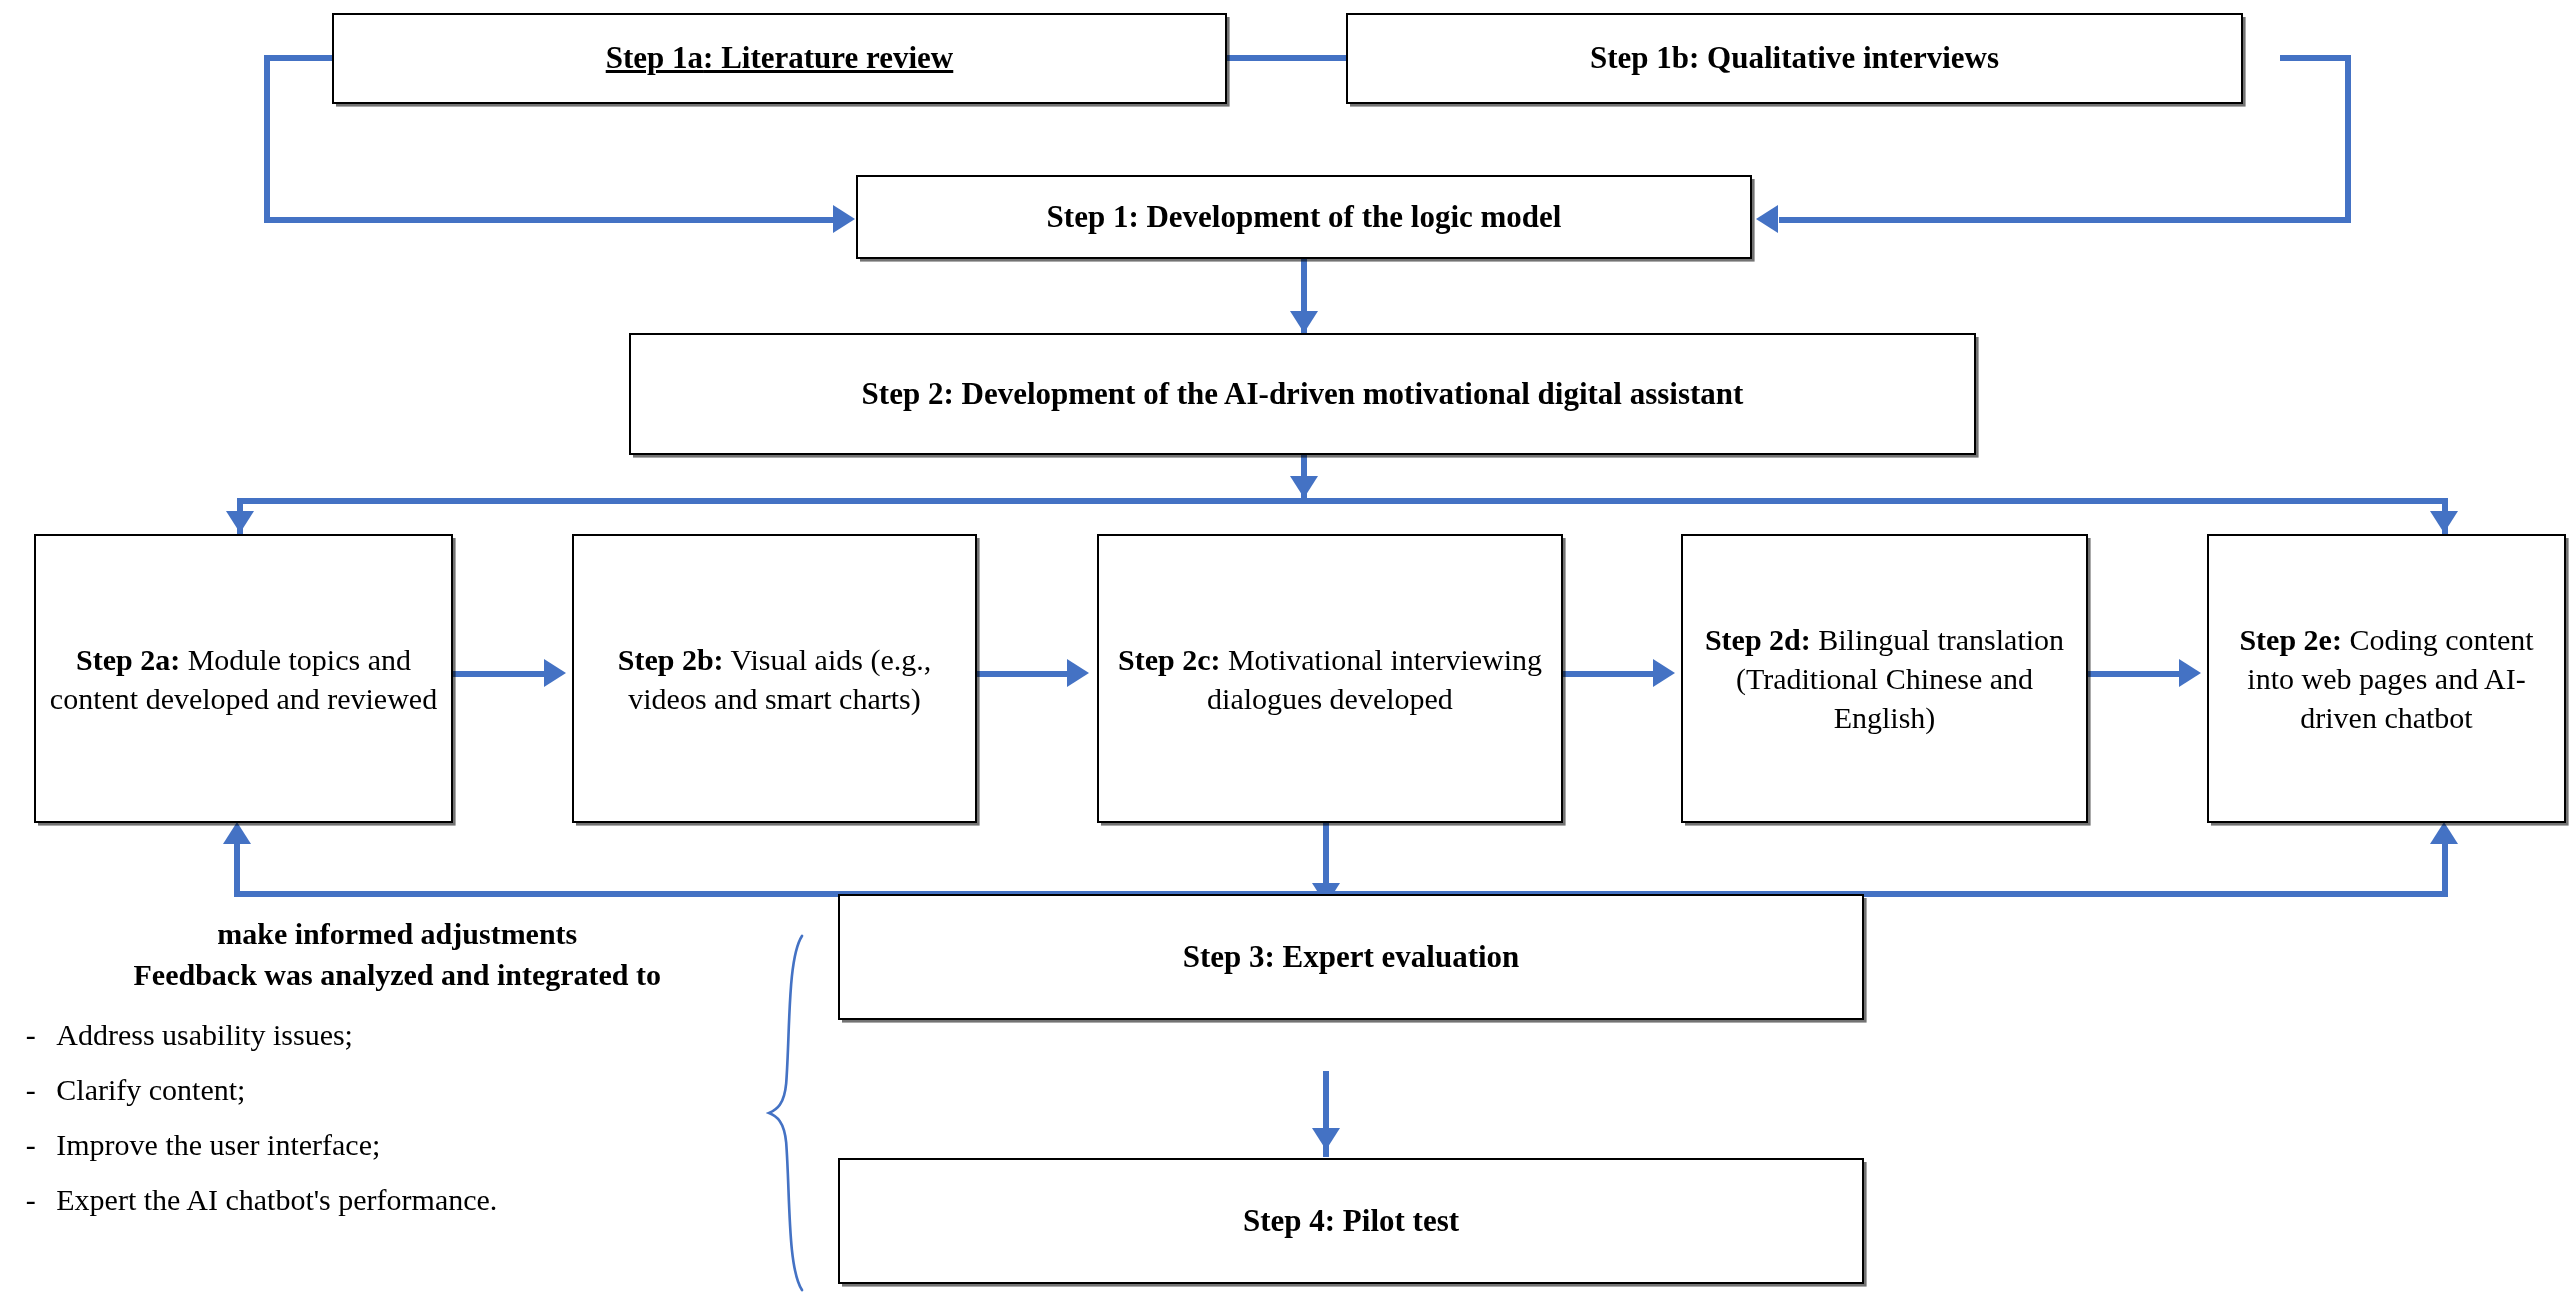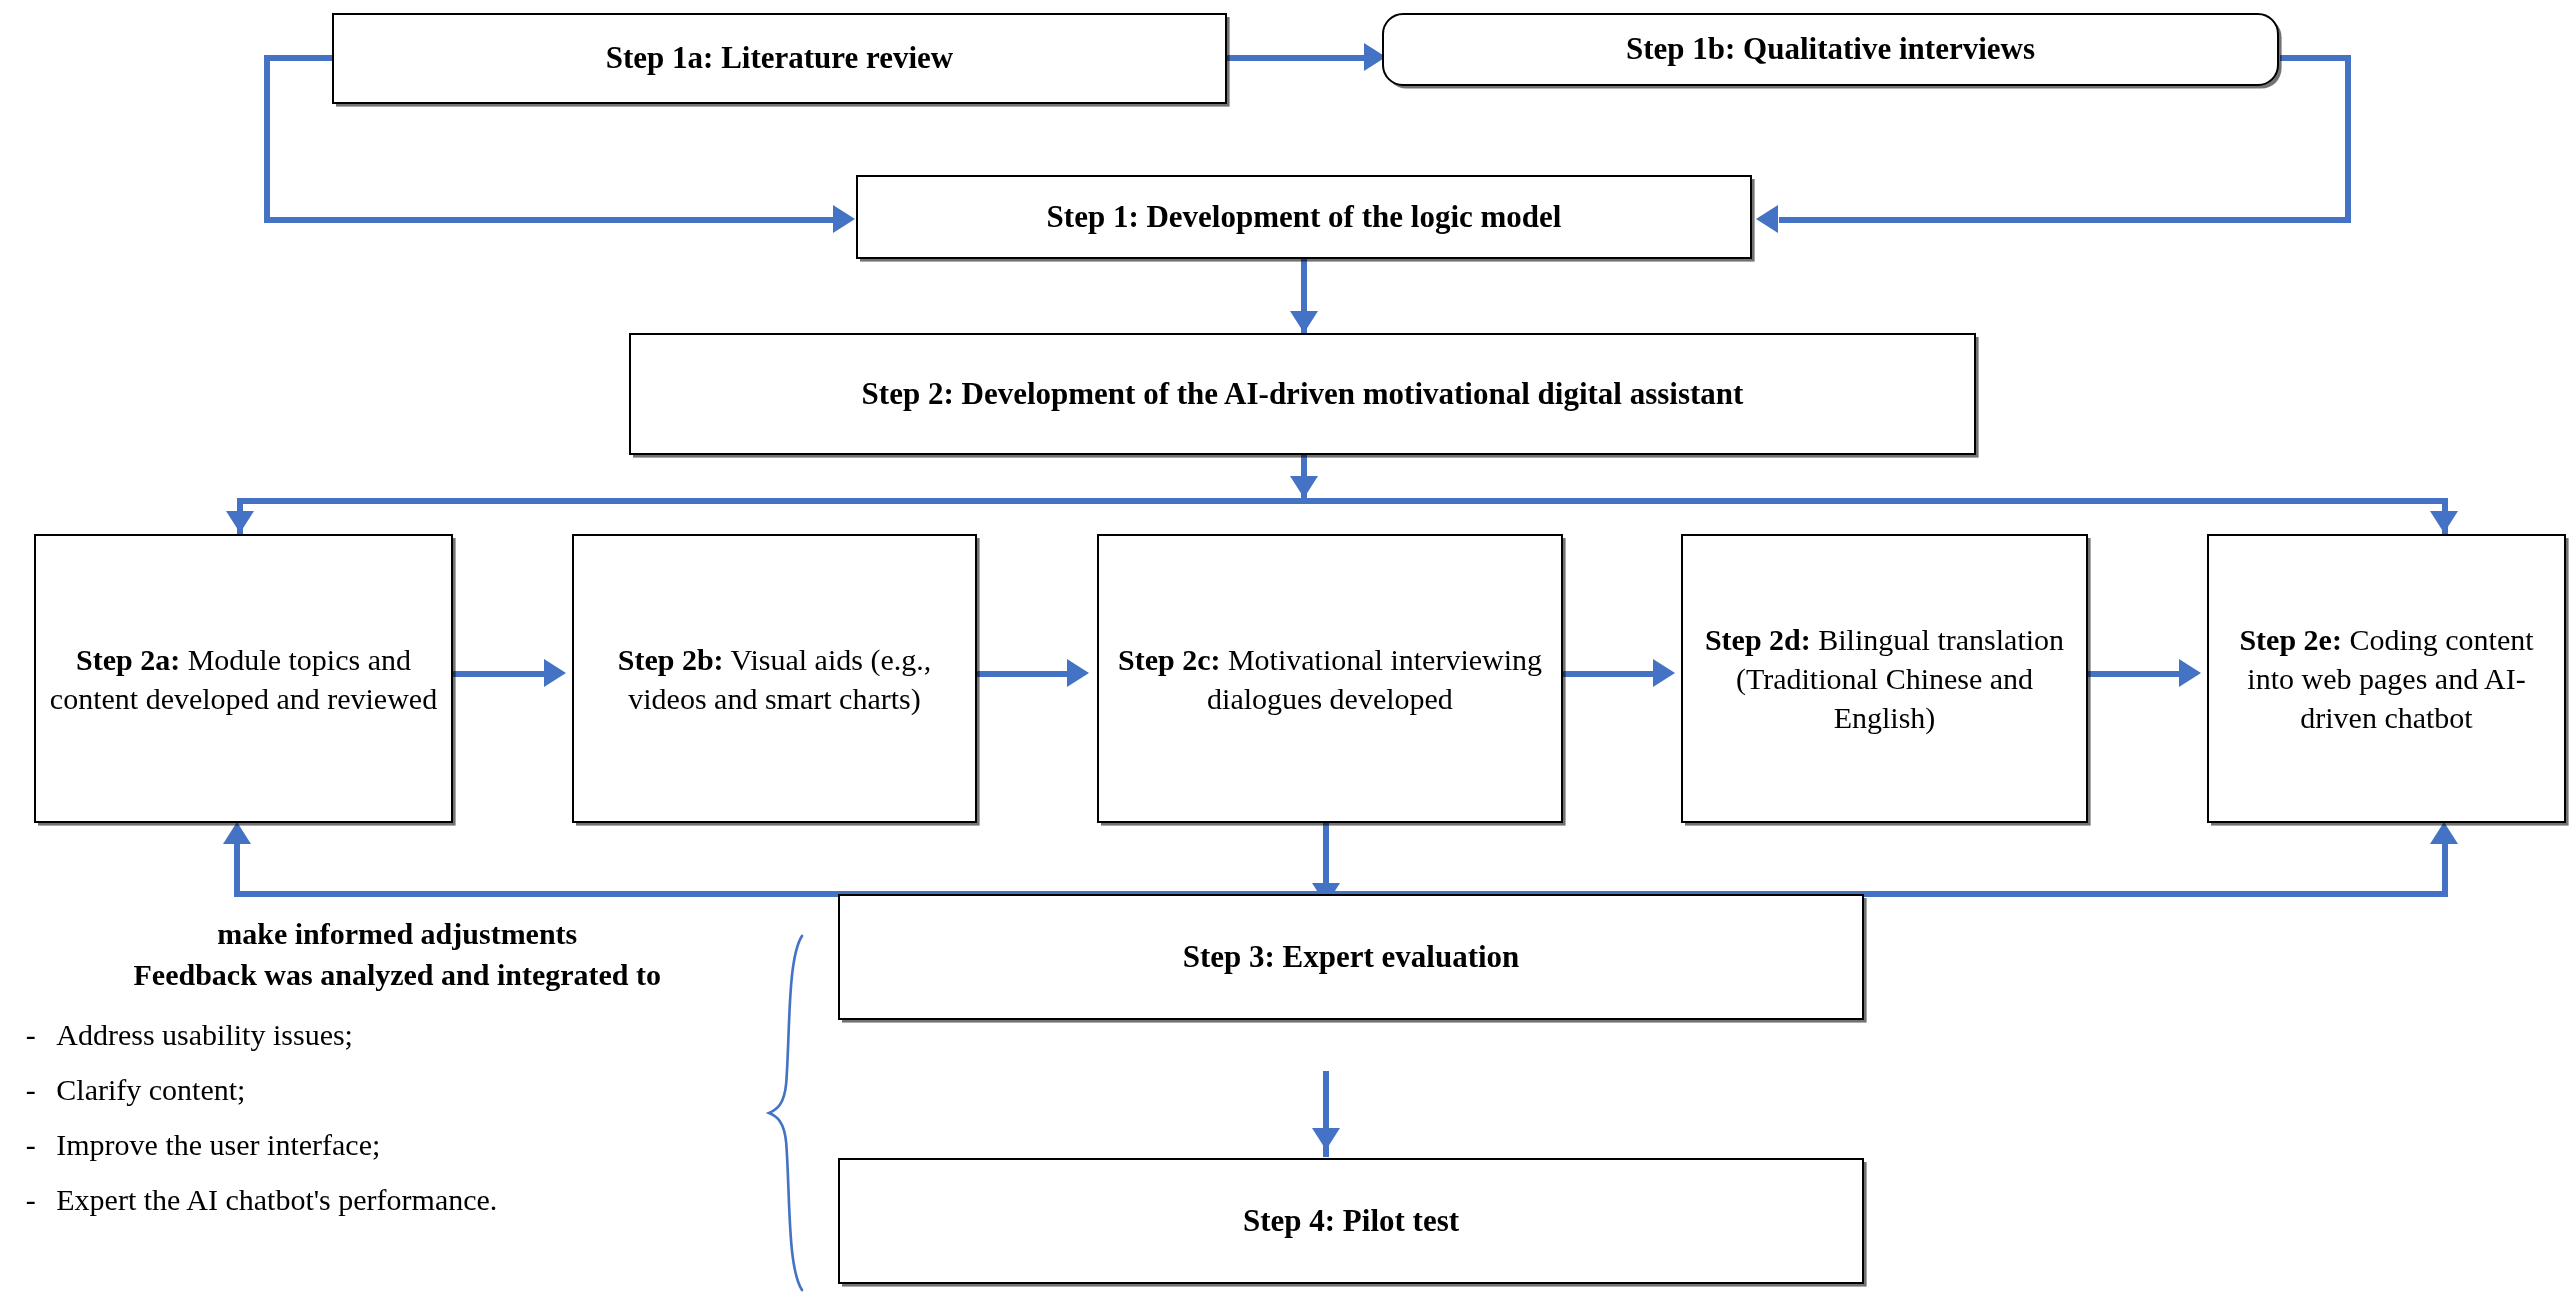--- a/index.html
+++ b/index.html
@@ -106,27 +106,27 @@
 
   <div class="hline" style="left:234px;top:891px;width:2214px;"></div>
   <div class="vline" style="left:234px;top:833px;height:61px;"></div>
   <div class="arrow ar-up" style="left:223px;top:822px;"></div>
   <div class="vline" style="left:2442px;top:833px;height:61px;"></div>
   <div class="arrow ar-up" style="left:2430px;top:822px;"></div>
 
   <div class="vline" style="left:1323px;top:1071px;height:86px;"></div>
   <div class="arrow ar-down" style="left:1312px;top:1128px;"></div>
 
-  <div class="node" style="left:332px;top:13px;width:895px;height:91px;">
+  <div class="node" style="left:332px;top:13px;width:895px;height:91px;text-decoration:underline;">
     <span class="txt lvl1">
       <span class="b">Step 1a</span><span>: Literature review</span>
     </span>
   </div>
 
-  <div class="node" style="left:1382px;top:13px;width:897px;height:73px;border-radius:21px;">
+  <div class="node" style="left:1346px;top:13px;width:897px;height:91px;">
     <span class="txt lvl1">
       <span class="b">Step 1b</span><span>: Qualitative interviews</span>
     </span>
   </div>
 
   <div class="node" style="left:856px;top:175px;width:896px;height:84px;">
     <span class="txt lvl1">
       <span class="b">Step 1</span><span>: Development of the logic model</span>
     </span>
   </div>

